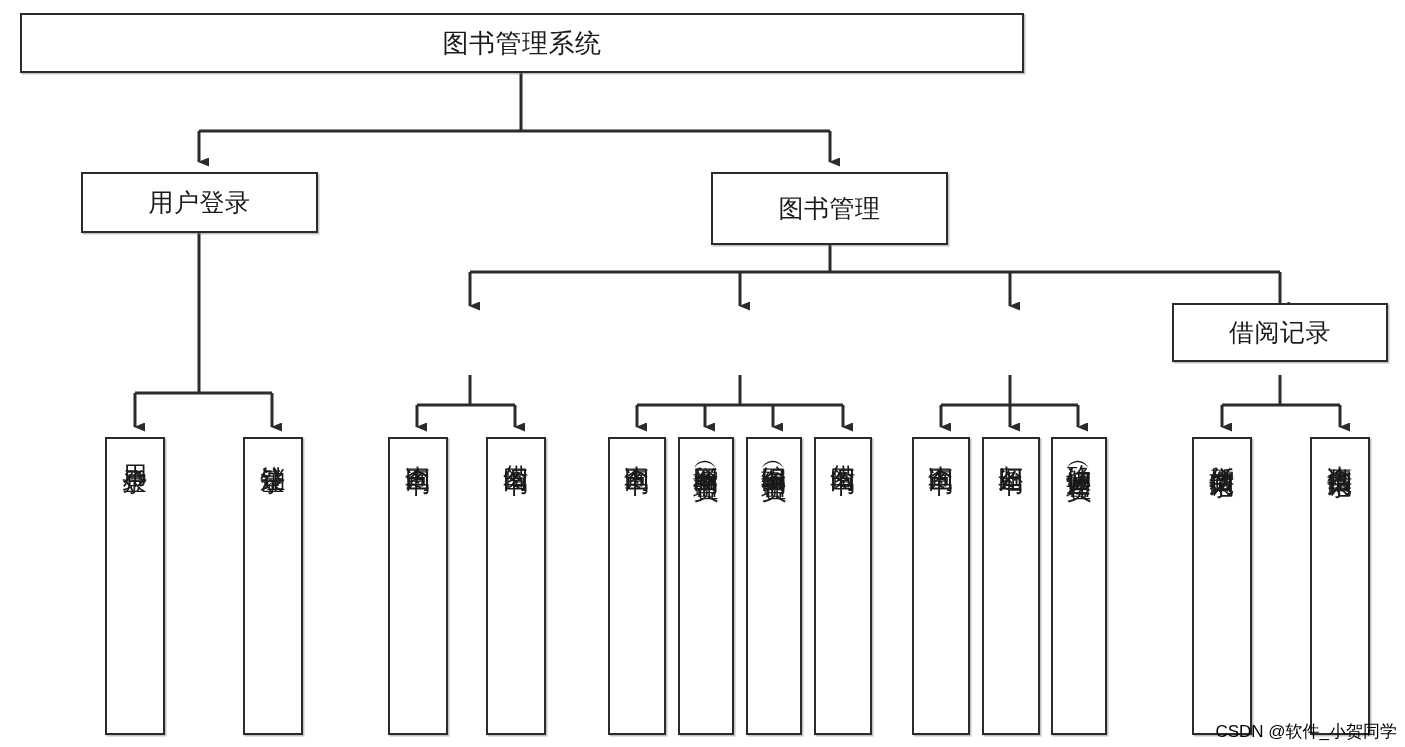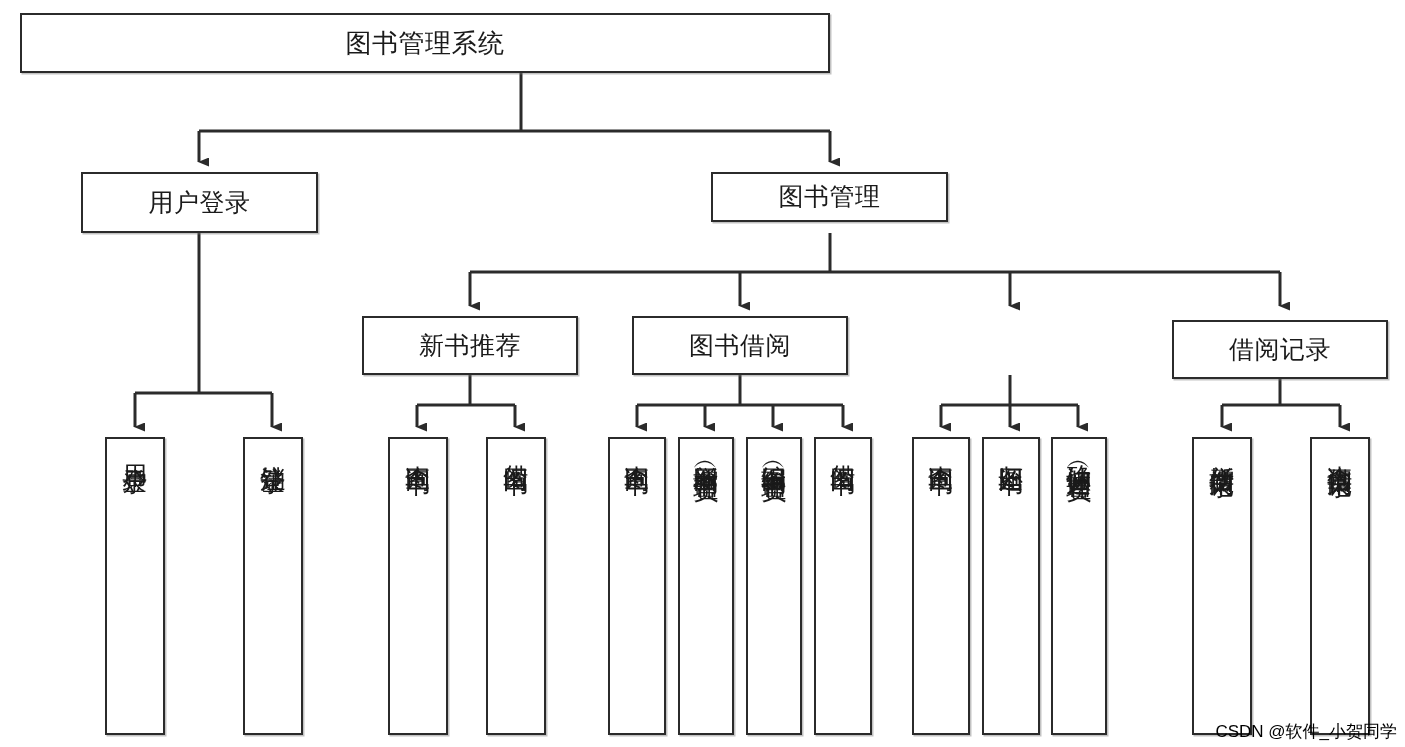--- a/index.html
+++ b/index.html
@@ -125,42 +125,36 @@
       <path d="M1010,405 L1010,427" marker-end="url(#arrow)"></path>
       <path d="M1078,405 L1078,427" marker-end="url(#arrow)"></path>
 
       <path d="M1280,375 L1280,405"></path>
       <path d="M1222,405 L1340,405"></path>
       <path d="M1222,405 L1222,427" marker-end="url(#arrow)"></path>
       <path d="M1340,405 L1340,427" marker-end="url(#arrow)"></path>
     </g>
   </svg>
 
-  <div class="node horiz root" style="left:20px; top:13px; width:810px; height:60px;">
+  <div class="node horiz root" style="left:20px; top:13px; width:1004px; height:60px;">
     <span class="label">图书管理系统</span>
   </div>
 
   <div class="node horiz" style="left:81px; top:172px; width:237px; height:61px;">
     <span class="label">用户登录</span>
   </div>
 
-  <div class="node horiz" style="left:711px; top:172px; width:237px; height:50px;">
+  <div class="node horiz" style="left:711px; top:172px; width:237px; height:73px;">
     <span class="label">图书管理</span>
   </div>
 
-  <div class="node horiz" style="left:362px; top:316px; width:216px; height:59px;">
-    <span class="label">新书推荐</span>
-  </div>
-
-  <div class="node horiz" style="left:632px; top:316px; width:216px; height:59px;">
-    <span class="label">图书借阅</span>
-  </div>
-
-
-  <div class="node horiz" style="left:1172px; top:320px; width:216px; height:59px;">
+
+
+
+  <div class="node horiz" style="left:1172px; top:303px; width:216px; height:59px;">
     <span class="label">借阅记录</span>
   </div>
 
   <div class="node vert" style="left:105px; top:437px; width:60px; height:298px;">
     <span class="label">用户登录</span>
   </div>
 
   <div class="node vert" style="left:243px; top:437px; width:60px; height:298px;">
     <span class="label">注销登录</span>
   </div>

